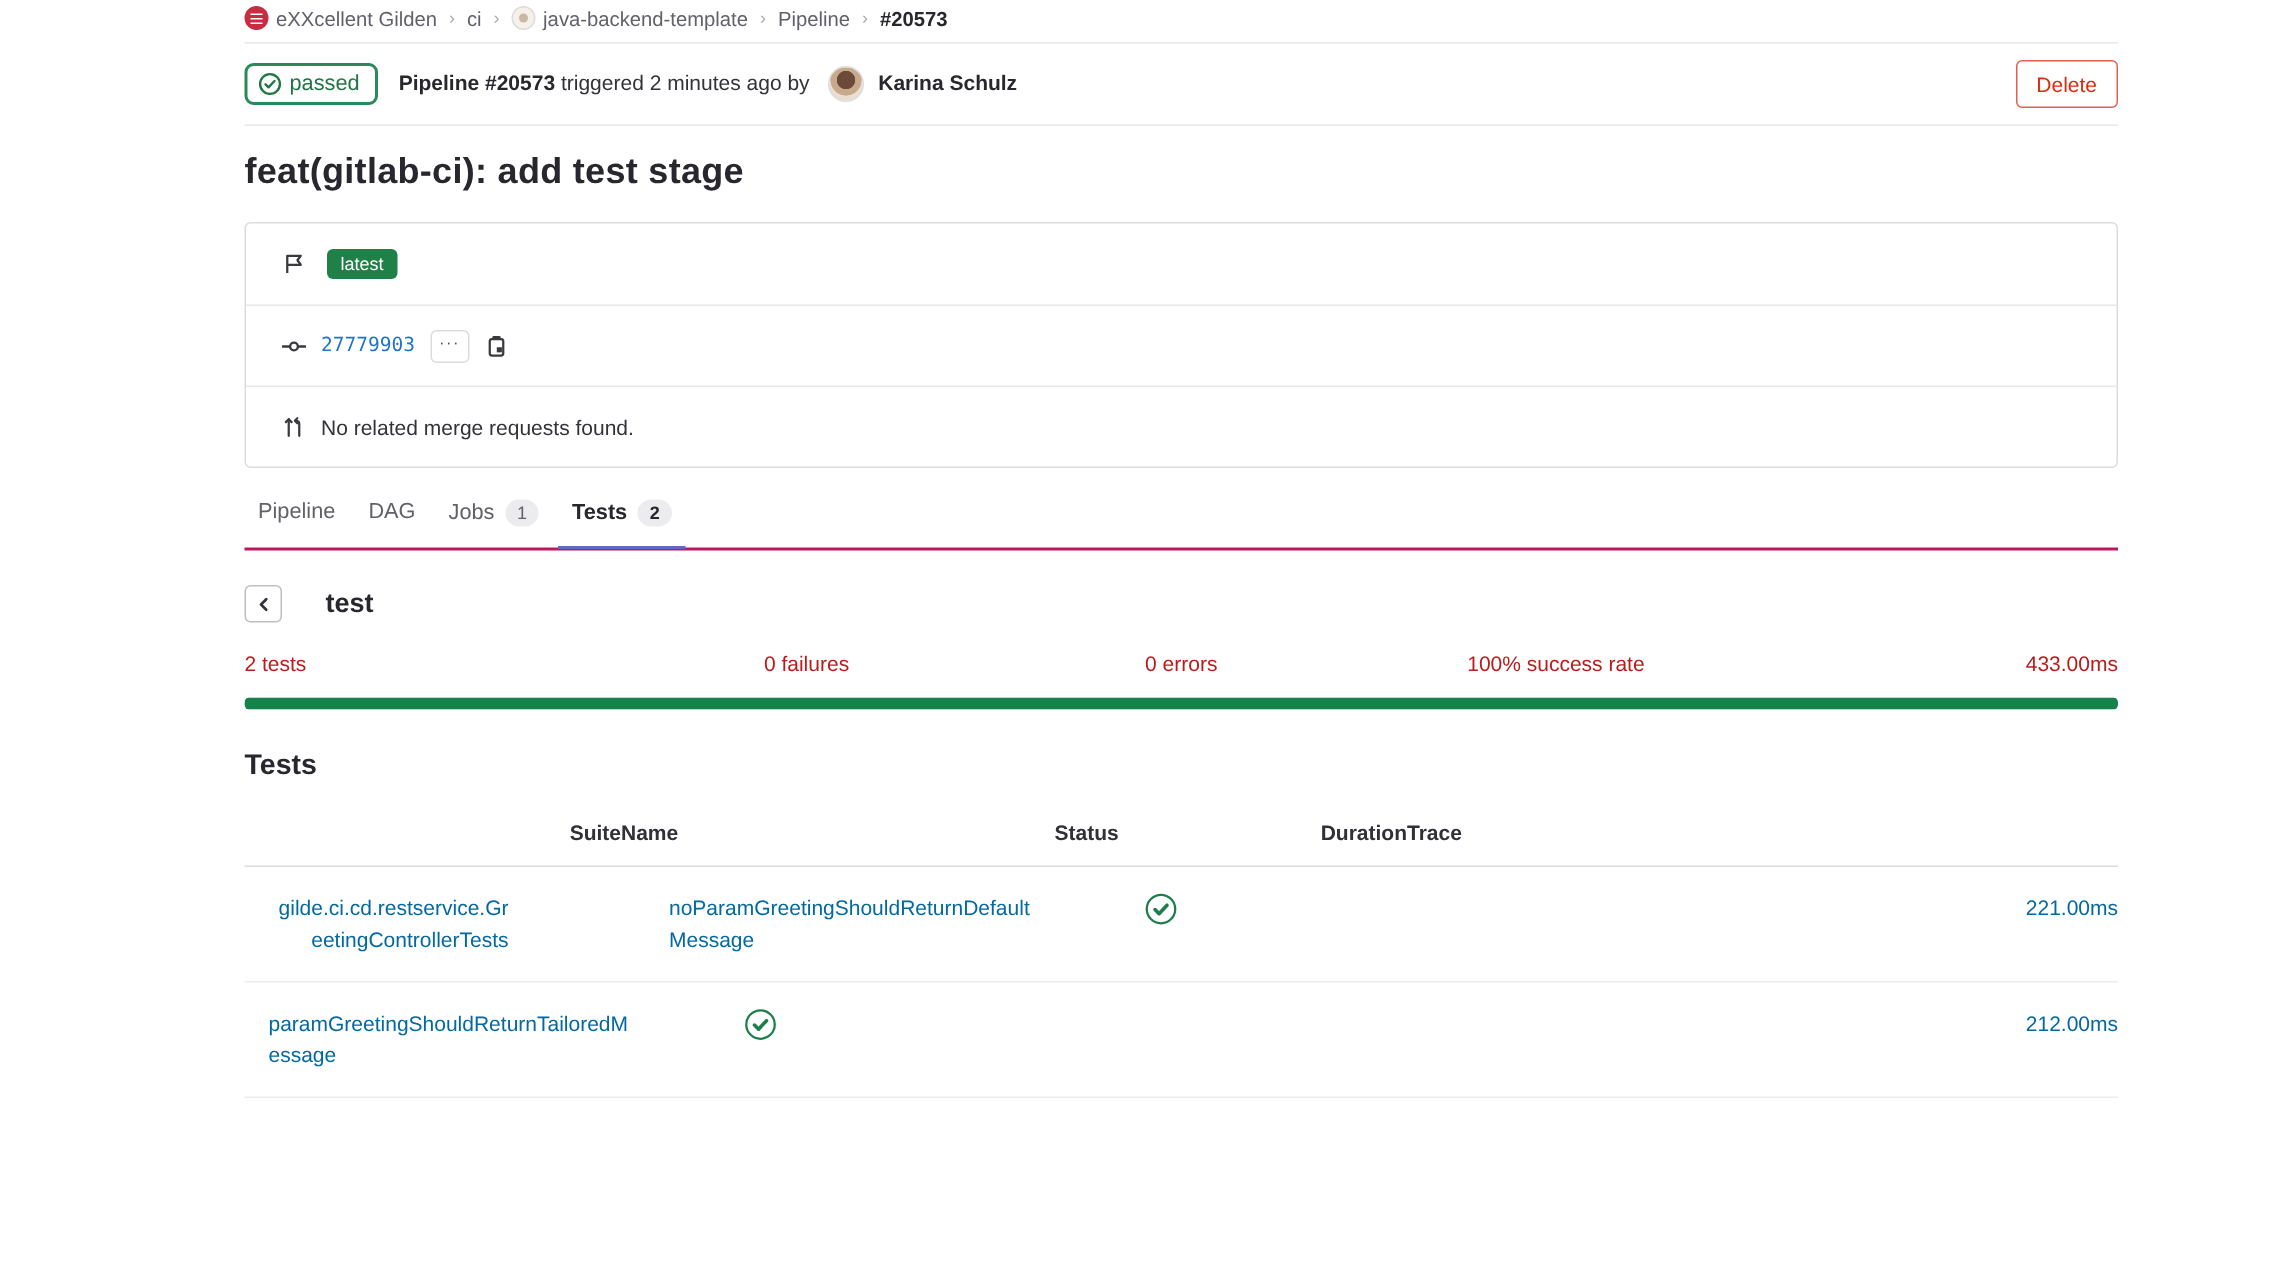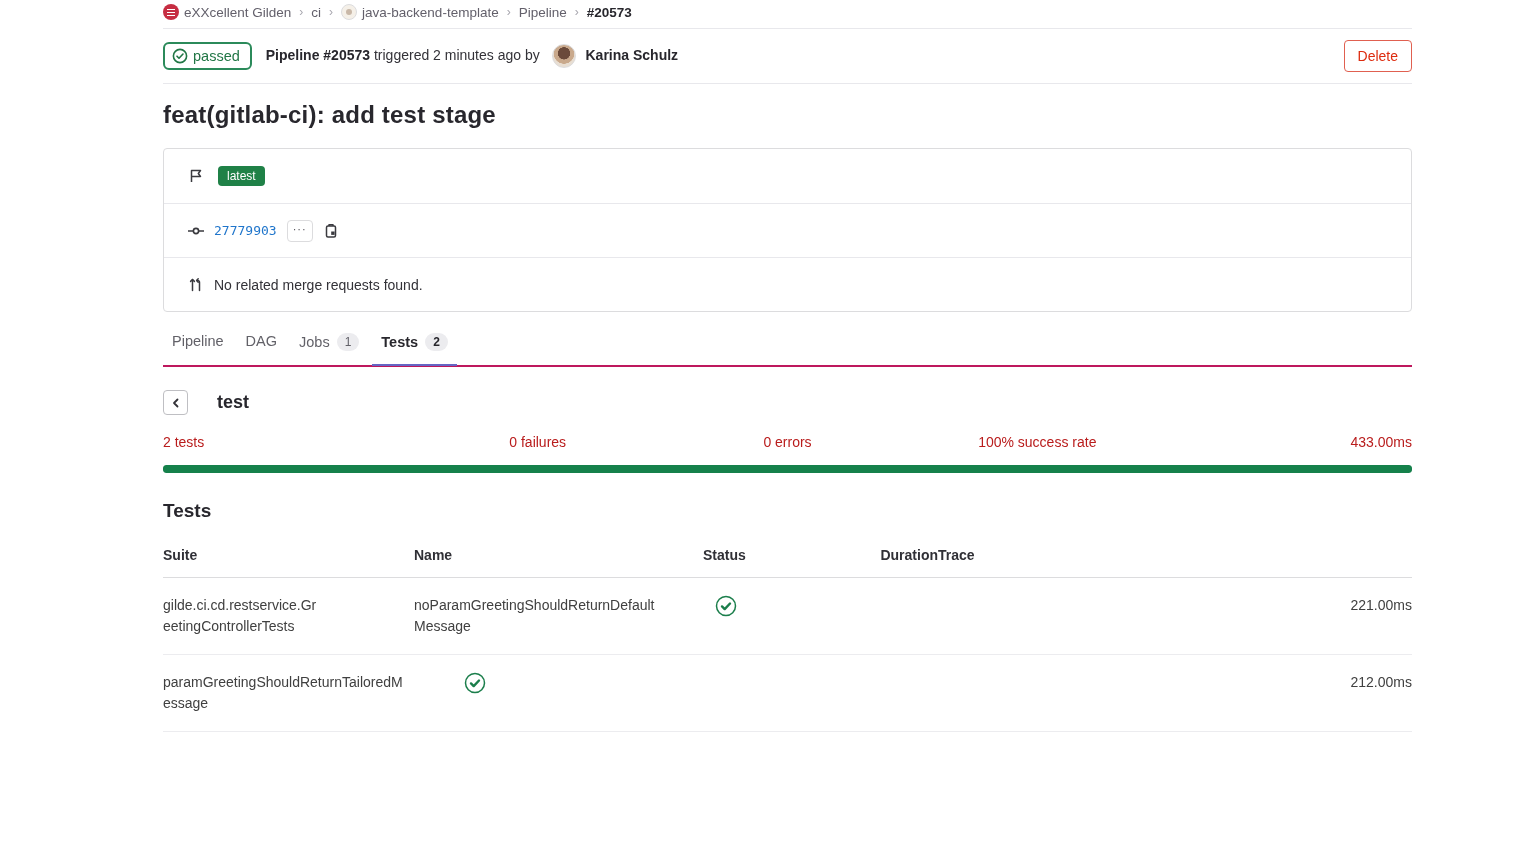--- a/index.html
+++ b/index.html
@@ -64,22 +64,22 @@
 
   .progress-bar { height:8px; border-radius:3px; background:#ececef; margin-top:15px; overflow:hidden; }
   .progress-fill { height:100%; background:#15814b; border-radius:3px; }
 
   .tests-heading { font-size:19px; font-weight:700; color:#28272d; margin-top:27px; }
 
   
   .results-table { margin-top:17px; }
   .tr { display:flex; }
   .th { font-weight:700; color:#303036; padding:8px 0 14px; }
-  .td { color:#404040; padding:17px 0; line-height:21px; }
-  .col-suite { width:251px; }
+  .td { color:#0369a1; padding:17px 0; line-height:21px;margin-left:16px; }
+  .col-suite { width:251px;text-align:right; }
   .col-name  { width:289px; }
   .col-status{ width:85px; }
   .col-trace { flex:1; }
   .col-duration { width:150px; text-align:right; }
   .wrap-text { max-width:160px; word-break:break-all; }
   .col-name .wrap-text { max-width:245px; }
   .thead-row { border-bottom:1px solid #dcdcde; }
   .body-row { border-bottom:1px solid #ececef; }
   .status-icon { width:22px; height:22px; color:#1b7e4b; display:inline-block; margin-left:12px; }
 </style>

